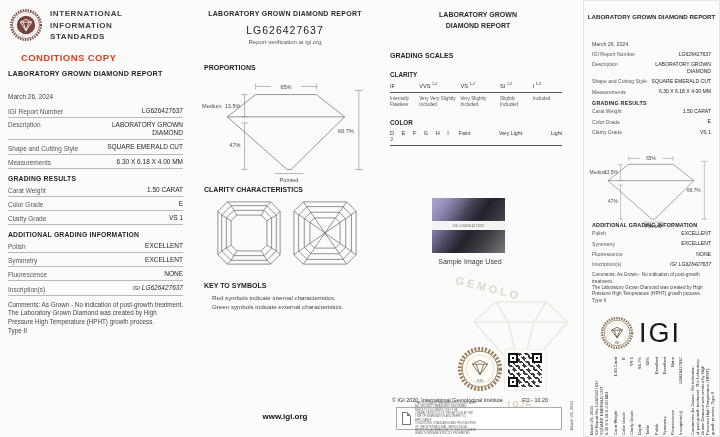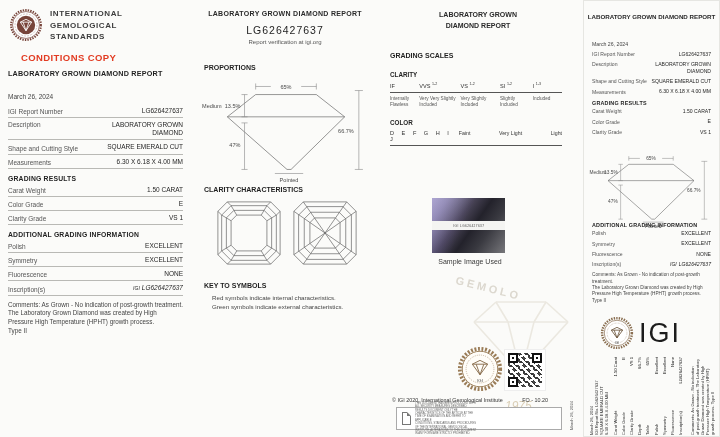--- a/index.html
+++ b/index.html
@@ -115,21 +115,21 @@
         <circle cx="24" cy="24" r="13" fill="#77443a"></circle>
         <g stroke="#fff" stroke-width="1.2" fill="none">
           <polygon points="16,20 24,16 32,20 24,32"></polygon>
           <line x1="16" y1="20" x2="32" y2="20"></line>
           <line x1="20" y1="20" x2="24" y2="32"></line>
           <line x1="28" y1="20" x2="24" y2="32"></line>
         </g>
       </svg>
       <div class="brand-name">
         <div>INTERNATIONAL</div>
-        <div>GEMOLOGICAL</div>
+        <div>INFORMATION</div>
         <div>STANDARDS</div>
       </div>
     </div>
     <div class="ecopy">CONDITIONS COPY</div>
     <div class="rpt-title-1">LABORATORY GROWN DIAMOND REPORT</div>
 
     <div class="p1-body">
       <div class="date-line">March 26, 2024</div>
       <div class="row">
         <span class="lbl">IGI Report Number</span>
@@ -267,20 +267,21 @@
     </div>
 
     <div class="abs" style="left:14px; top:282px;">
       <div class="key-head">KEY TO SYMBOLS</div>
       <div class="key-lines">
         <div>Red symbols indicate internal characteristics.</div>
         <div>Green symbols indicate external characteristics.</div>
       </div>
     </div>
 
+    <div class="igiorg">www.igi.org</div>
   </div>
 
   <div class="panel" id="panel3">
 
     <div class="wm wm-arc">GEMOLO</div>
     <svg class="wm" style="left:88px; top:288px;" width="106" height="92" viewBox="0 0 106 92">
       <g stroke="#ecead f" stroke-width="1.6" fill="none" stroke-opacity="1" stroke-linejoin="round">
         <g stroke="#ebe8e0">
           <line x1="28" y1="14" x2="78" y2="14"></line>
           <line x1="28" y1="14" x2="6" y2="34"></line>

